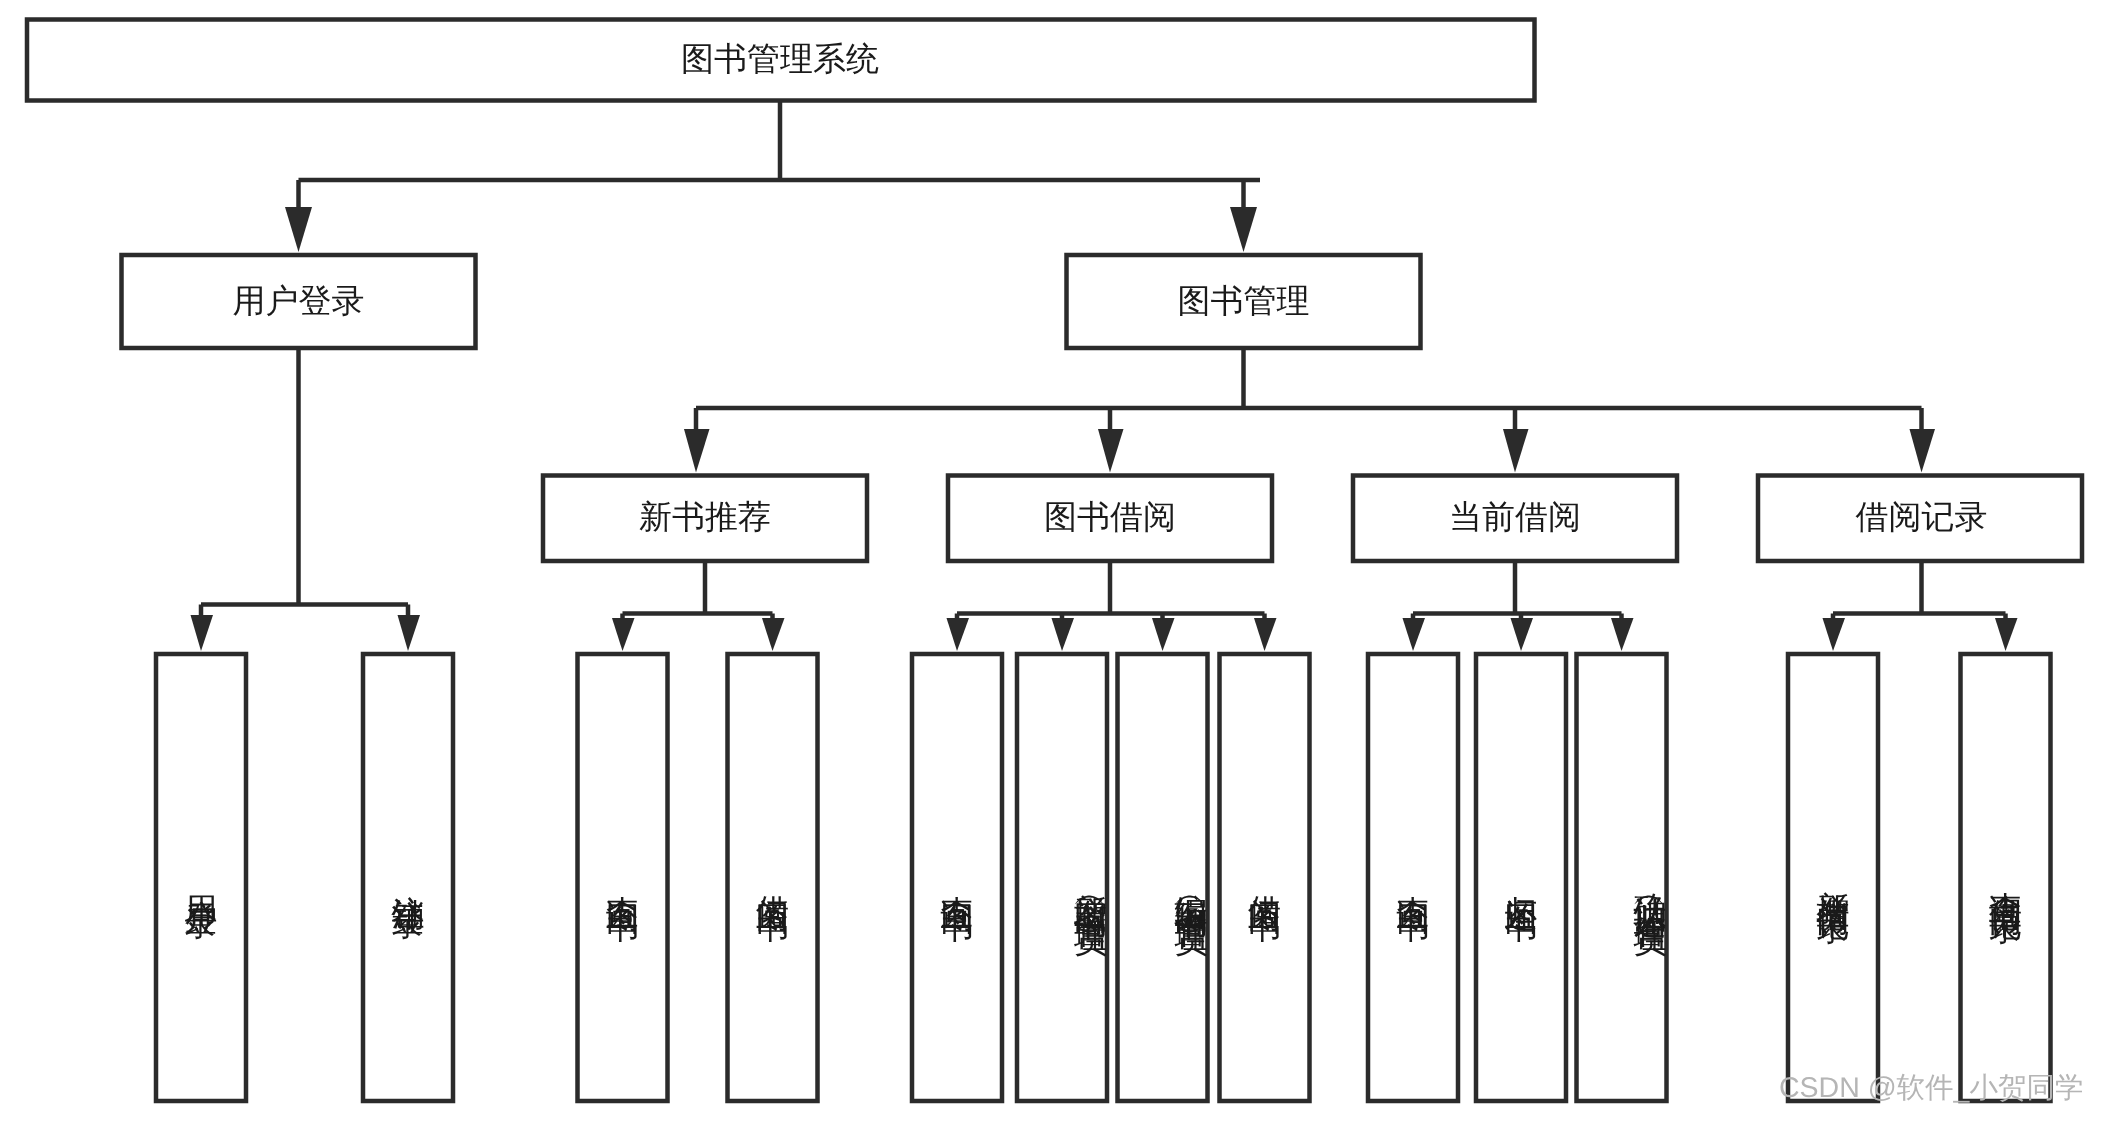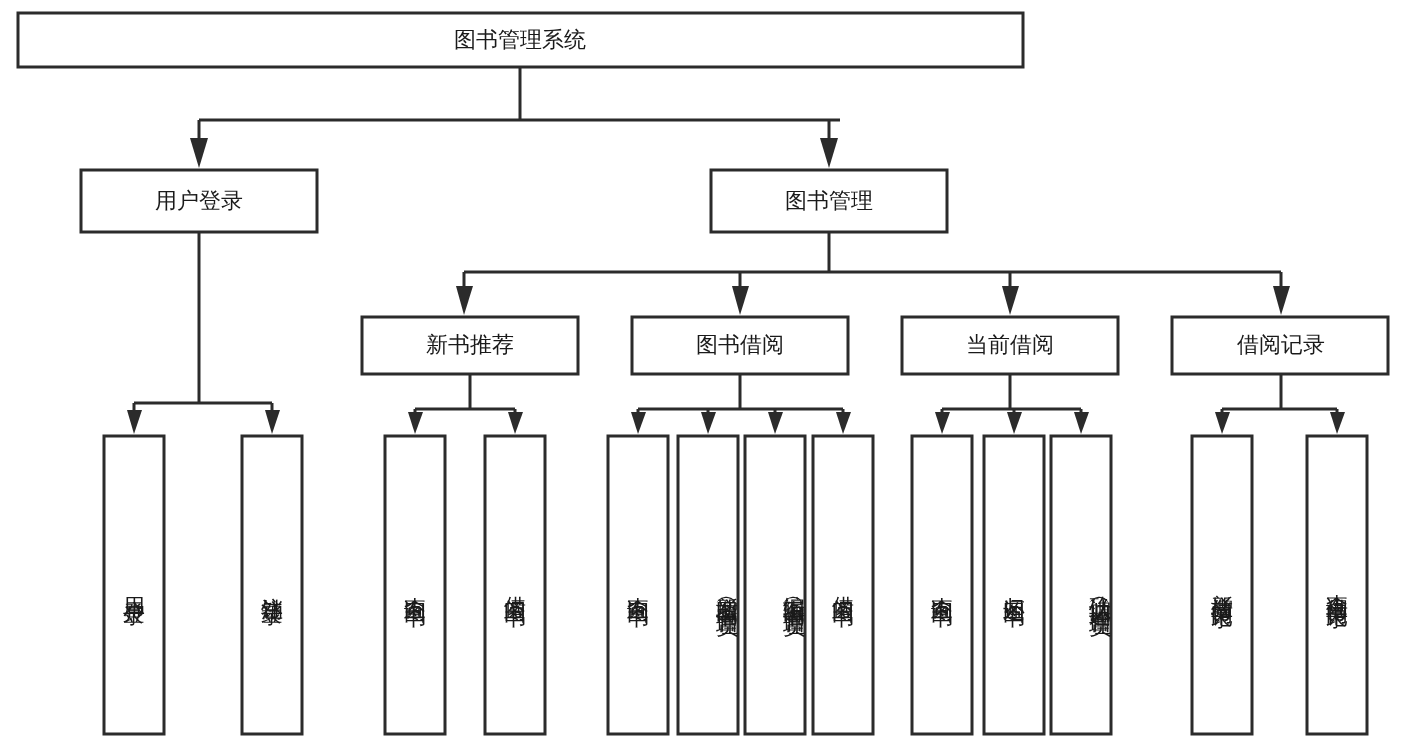--- a/index.html
+++ b/index.html
@@ -216,14 +216,15 @@
   <div class="node-label-v" style="left:608px; top:436px; width:60px; height:298px;">查询图书</div>
   <div class="node-label-v" style="left:678px; top:436px; width:60px; height:298px; align-items:flex-start; padding-top:12px; box-sizing:border-box;">新增图书（管理员）</div>
   <div class="node-label-v" style="left:745px; top:436px; width:60px; height:298px; align-items:flex-start; padding-top:12px; box-sizing:border-box;">编辑图书（管理员）</div>
   <div class="node-label-v" style="left:813px; top:436px; width:60px; height:298px;">借阅图书</div>
   <div class="node-label-v" style="left:912px; top:436px; width:60px; height:298px;">查询图书</div>
   <div class="node-label-v" style="left:984px; top:436px; width:60px; height:298px;">归还图书</div>
   <div class="node-label-v" style="left:1051px; top:436px; width:60px; height:298px; align-items:flex-start; padding-top:12px; box-sizing:border-box;">确认归还（管理员）</div>
   <div class="node-label-v" style="left:1192px; top:436px; width:60px; height:298px;">新增借阅记录</div>
   <div class="node-label-v" style="left:1307px; top:436px; width:60px; height:298px;">查询借阅记录</div>
 
+  <div class="watermark">CSDN @软件_小贺同学</div>
 
 </div>
 
 </body></html>

